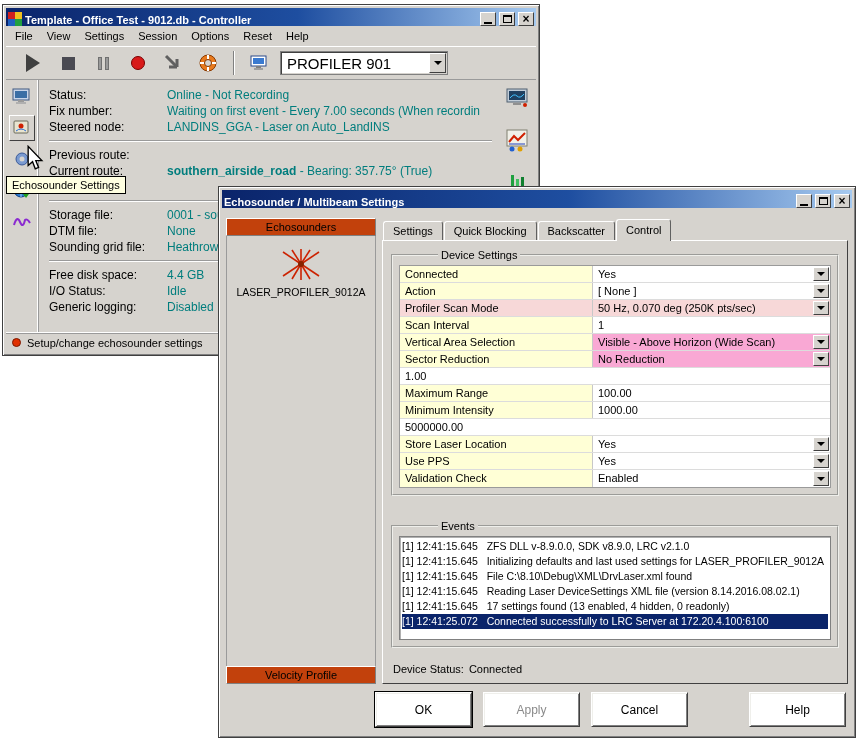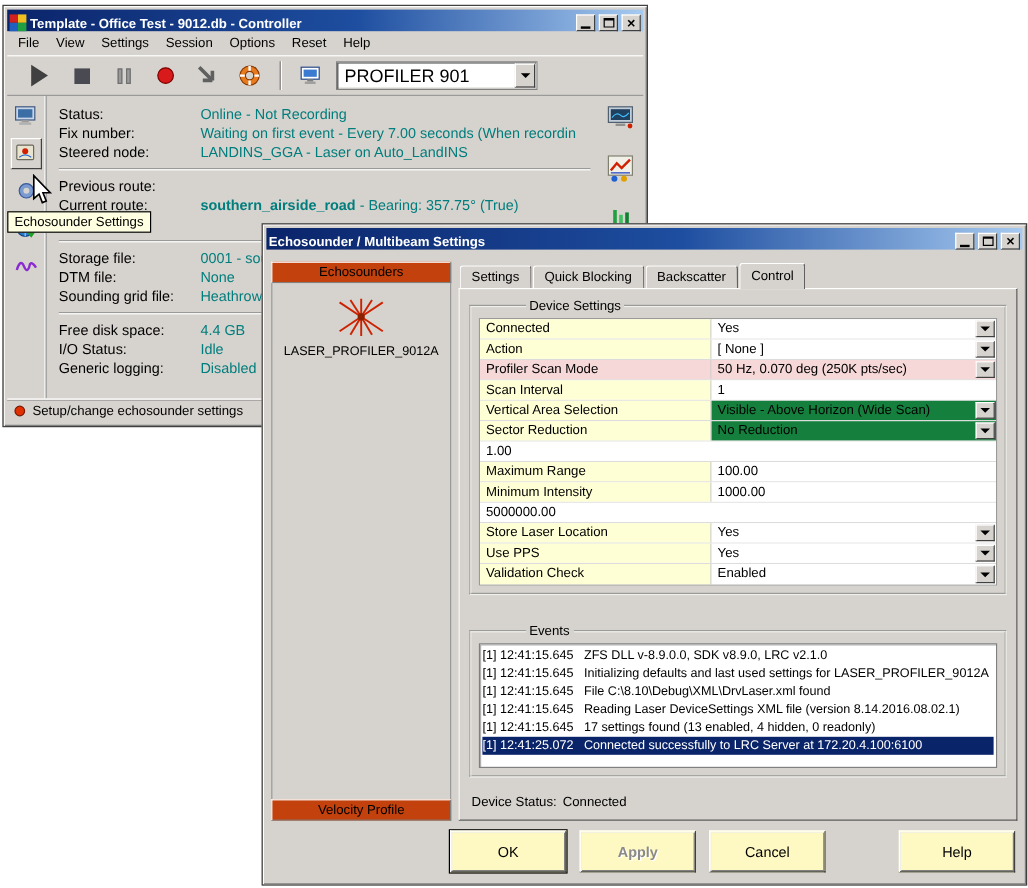--- a/index.html
+++ b/index.html
@@ -82,34 +82,34 @@
        padding:8px 8px 4px;display:flex;flex-direction:column;position:relative;z-index:1;overflow:hidden;}
   fieldset.group{border:2px groove #efefeb;padding:4px 6px 6px;margin:0 0 24px;}
   fieldset.group legend{font-size:11px;padding:0 3px;margin-left:39px;}
   fieldset.events-group{margin-bottom:4px;}
   .grid{border:1px solid #9a9a9a;background:#fff;}
   .grow{display:flex;height:17px;border-bottom:1px solid #dcdcdc;font-size:11px;}
   .grow:last-child{border-bottom:none;}
   .gl{width:193px;flex:none;background:#ffffd6;border-right:1px solid #c8c8c8;padding:2px 5px;white-space:nowrap;overflow:hidden;}
   .gv{flex:1;background:#fff;padding:2px 5px;position:relative;white-space:nowrap;overflow:hidden;}
   .grow.pink .gl,.grow.pink .gv{background:#f7d8d8;}
-  .grow.green .gv{background:#15803d;}
+  .grow.green .gv{background:#f9a8d4;}
   .dd{position:absolute;right:1px;top:1px;bottom:1px;width:16px;background:#d6d3ce;
        border:1px solid;border-color:#fff #404040 #404040 #fff;display:flex;align-items:center;justify-content:center;}
   .events{background:#fff;border:1px solid #808080;box-shadow:inset 1px 1px 0 #b0b0b0;height:104px;
        padding:2px;overflow:hidden;font-size:10.5px;}
   .event{white-space:pre;height:15px;line-height:15px;overflow:hidden;}
   .event.selected{background:#0a246a;color:#fff;}
   .devstatus{margin-top:auto;padding:6px 2px 4px;display:flex;gap:5px;flex:none;}
   .fg-footer{flex:none;display:flex;gap:11px;padding:8px 6px 7px 153px;}
-  .btn{width:97px;height:35px;background:#fef9c3;color:#000;font-size:12px;font-family:inherit;
+  .btn{width:97px;height:35px;background:#ffffff;color:#000;font-size:12px;font-family:inherit;
        border:1px solid;border-color:#fff #404040 #404040 #fff;
        box-shadow:inset 1px 1px 0 #efefeb, inset -1px -1px 0 #808080;}
   .btn.default{box-shadow:0 0 0 1px #000, inset 1px 1px 0 #efefeb, inset -1px -1px 0 #808080;}
-  .btn.disabled{color:#8a8a8a;text-shadow:1px 1px 0 #fff;font-weight:bold;}
+  .btn.disabled{color:#8a8a8a;text-shadow:1px 1px 0 #fff;}
   .btn.help{margin-left:auto;}
 </style>
 </head>
 <body>
 
 <div class="win ctl">
   <div class="titlebar">
     <span class="appicon">
         <i></i>
         <i></i>

